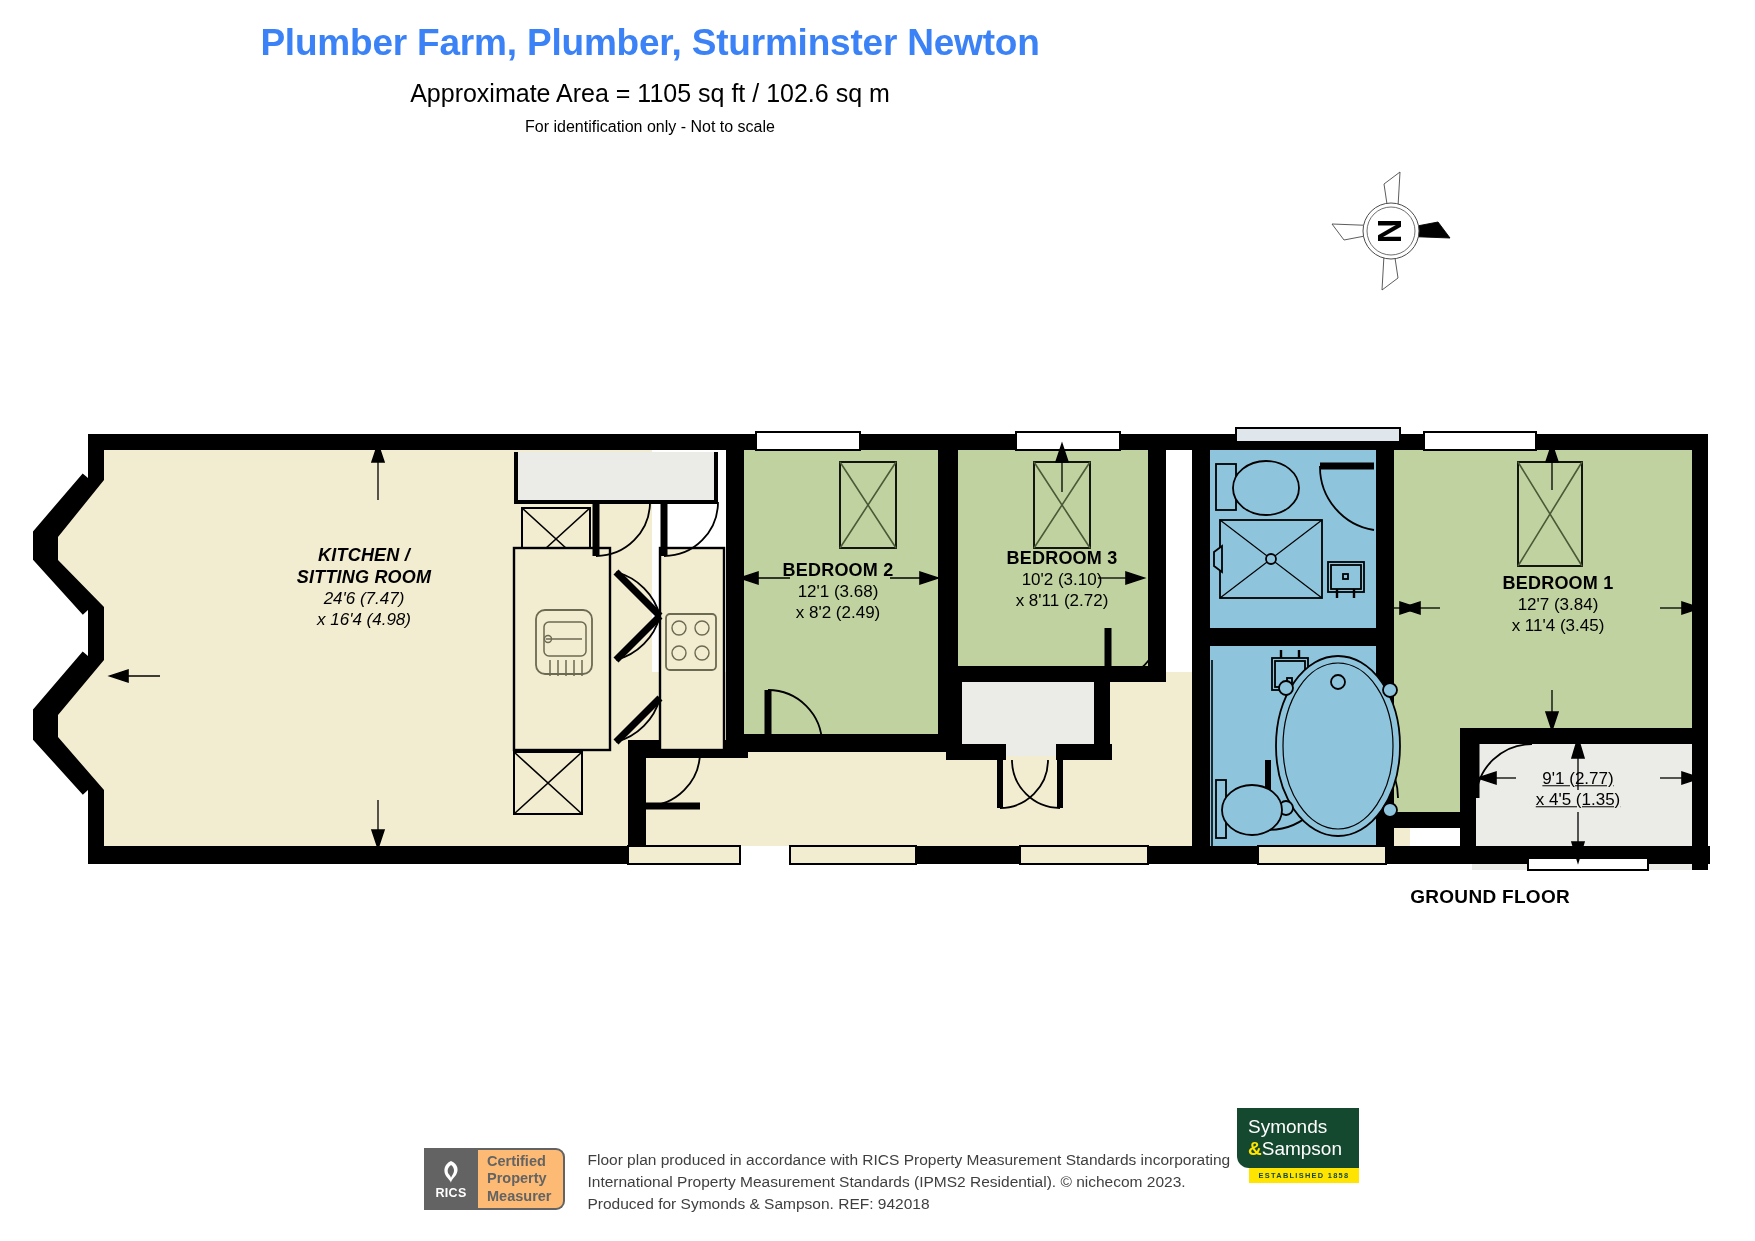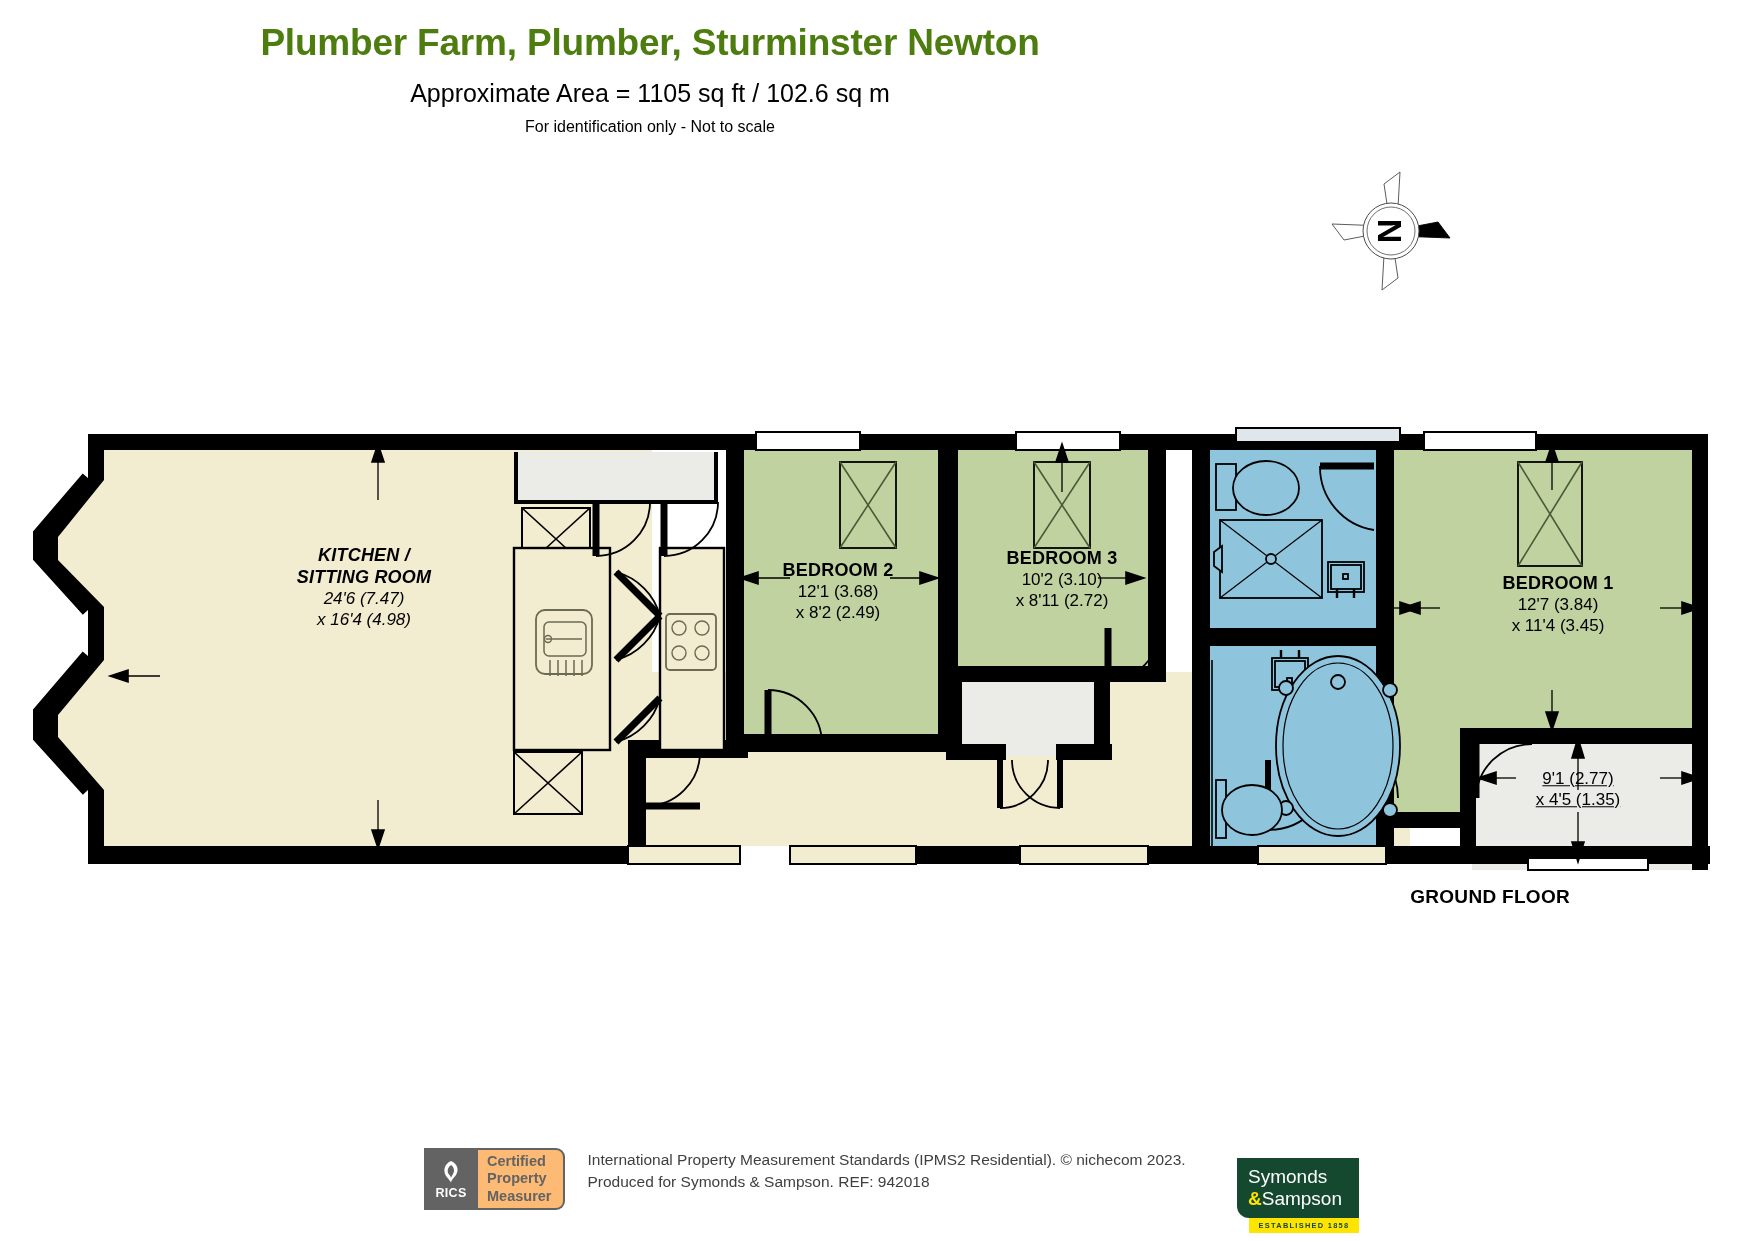--- a/index.html
+++ b/index.html
@@ -23,21 +23,21 @@
   .header {
     position: absolute;
     top: 22px;
     left: 0;
     width: 1300px;
     text-align: center;
   }
   .title {
     font-size: 37px;
     font-weight: bold;
-    color: #4d7c0f;
+    color: #3b82f6;
     letter-spacing: -0.2px;
     margin: 0;
     line-height: 1.15;
   }
   .subtitle {
     font-size: 25px;
     color: #000;
     margin-top: 14px;
     line-height: 1.15;
   }
@@ -146,21 +146,21 @@
     margin-left: 22px;
     font-size: 15.5px;
     color: #3f3f3f;
     line-height: 1.42;
     padding-top: 1px;
     white-space: nowrap;
   }
   .ss-logo {
     position: absolute;
     left: 1237px;
-    top: 1158px;
+    top: 1108px;
     width: 122px;
   }
   .ss-main {
     background: #14482f;
     border-radius: 0 0 0 12px;
     padding: 9px 10px 8px 11px;
     color: #ffffff;
     font-family: "Liberation Sans", sans-serif;
   }
   .ss-line1 { font-size: 19px; line-height: 1.05; }
@@ -488,20 +488,21 @@
         </svg>
         <div class="rics-text">RICS</div>
       </div>
       <div class="rics-words">
         <div>Certified</div>
         <div>Property</div>
         <div>Measurer</div>
       </div>
     </div>
     <div class="disclaimer">
+      <div>Floor plan produced in accordance with RICS Property Measurement Standards incorporating</div>
       <div>International Property Measurement Standards (IPMS2 Residential).   © nichecom 2023.</div>
       <div>Produced for Symonds &amp; Sampson.   REF: 942018</div>
     </div>
   </div>
 
   <div class="ss-logo">
     <div class="ss-main">
       <div class="ss-line1">Symonds</div>
       <div class="ss-line2"><span class="ss-amp">&amp;</span><span>Sampson</span></div>
     </div>

